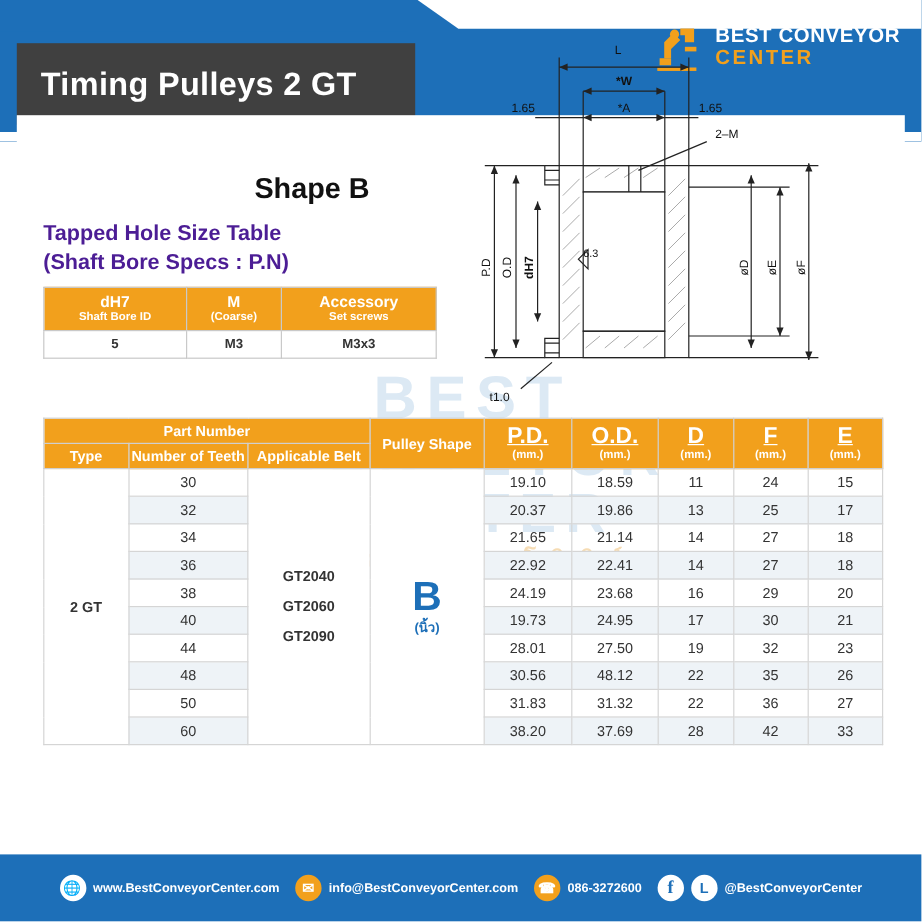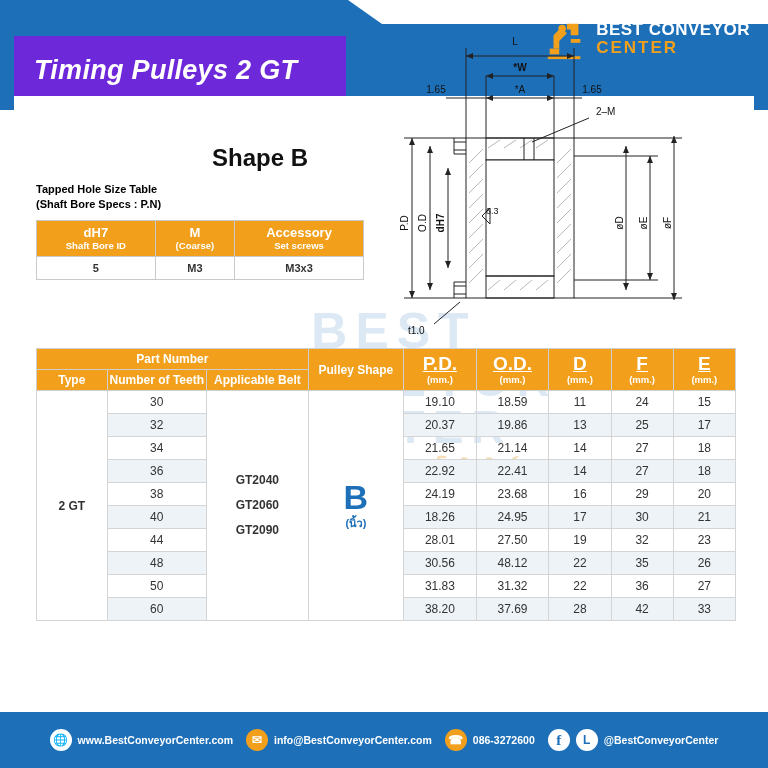--- a/index.html
+++ b/index.html
@@ -15,22 +15,22 @@
     background: #ffffff;
   }
   
   .top-band {
     position: absolute; left: 0; top: 0; width: 768px; height: 118px;
     background: #1d6fb8;
   }
   .title-box {
     position: absolute; left: 14px; top: 36px;
     width: 332px; height: 68px;
-    background: #6d28d9;
-    display: flex; align-items: center; font-style: italic;
+    background: #404040;
+    display: flex; align-items: center;
   }
   .title-text {
     font-size: 27px; font-weight: bold; color: #ffffff;
     padding-left: 20px; letter-spacing: .3px;
   }
   
   .logo {
     position: absolute; right: 18px; top: 16px;
     display: flex; align-items: center; gap: 8px;
   }
@@ -50,21 +50,21 @@
     position: absolute; left: 120px; top: 210px; width: 520px;
     text-align: center; pointer-events: none;
     color: #dce9f4; font-weight: bold; line-height: 1.02; z-index: 0;
   }
   .watermark .w1 { font-size: 50px; letter-spacing: 8px; }
   .watermark .w2 { font-size: 46px; letter-spacing: 8px; }
   .watermark .w3 { font-size: 18px; color: #f6dcb4; letter-spacing: 1px; margin-top: 6px;}
 
   
   .left-col { position: absolute; left: 22px; top: 86px; width: 330px; z-index: 2;}
-  .tapped-title { font-size: 11px; font-weight: bold; color: #000000; line-height: 1.35; }
+  .tapped-title { font-size: 18px; font-weight: bold; color: #4c1d95; line-height: 1.35; }
   .tbl-tapped {
     margin-top: 8px;
     border-collapse: collapse; width: 328px;
     font-size: 11px; color: #222;
   }
   .tbl-tapped th {
     background: #f2a01c; color: #ffffff; border: 1px solid #c9c9c9;
     padding: 4px 2px; text-align: center; line-height: 1.2;
   }
   .tbl-tapped th .big { font-size: 13px; font-weight: bold; display:block;}
@@ -406,21 +406,21 @@
           <tr>
             <td>38</td>
             <td>24.19</td>
             <td>23.68</td>
             <td>16</td>
             <td>29</td>
             <td>20</td>
           </tr>
           <tr class="alt">
             <td>40</td>
-            <td>18.26</td>
+            <td>19.73</td>
             <td>24.95</td>
             <td>17</td>
             <td>30</td>
             <td>21</td>
           </tr>
           <tr>
             <td>44</td>
             <td>28.01</td>
             <td>27.50</td>
             <td>19</td>

